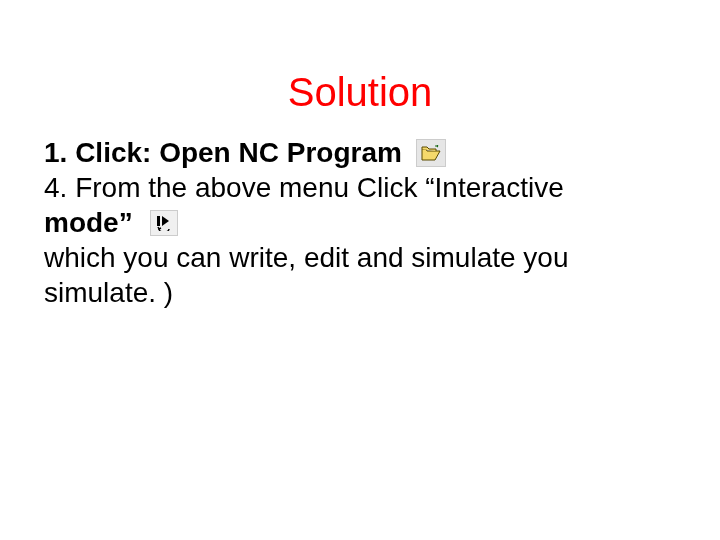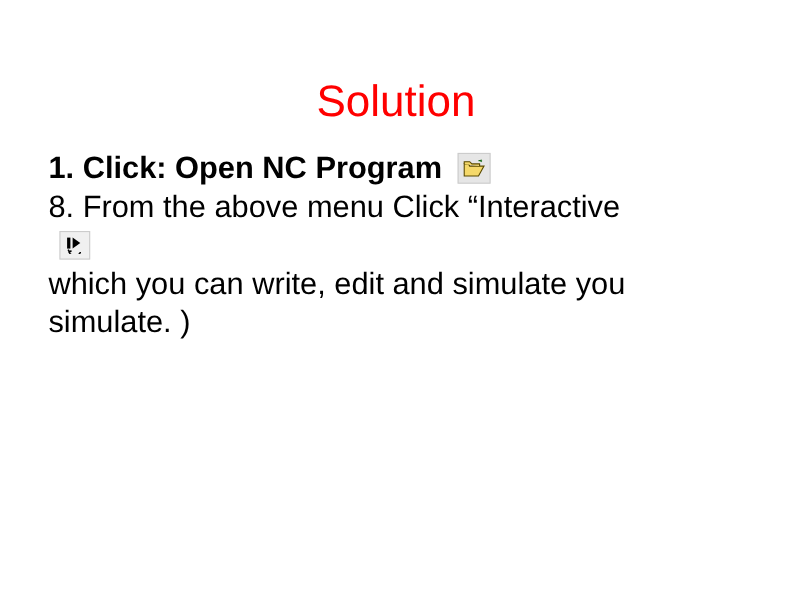--- a/index.html
+++ b/index.html
@@ -85,23 +85,24 @@
       <span class="icon-box icon-folder">
         <svg width="20" height="16" viewBox="0 0 20 16">
           <path d="M1 4 L1 15 L14 15 L19 6 L6 6 L5 4 Z" fill="#f5d96b" stroke="#5a4a00" stroke-width="1"></path>
           <path d="M1 4 L1 2 L6 2 L8 4 L15 4 L15 6" fill="#f5d96b" stroke="#5a4a00" stroke-width="1"></path>
           <path d="M14 1 L17 1 M17 1 L16 0 M17 1 L16 2" stroke="#1a6b1a" stroke-width="1.2" fill="none"></path>
         </svg>
       </span>
     </span>
 
 
-    <span class="line">8. From the above menu Click “Interactive</span>
+    <span class="line">4. From the above menu Click “Interactive</span>
 
     <span class="line nowrap">
+      <span>mode”</span>
       <span class="icon-box icon-interactive">
         <svg width="18" height="16" viewBox="0 0 18 16">
           <rect x="2" y="1" width="3" height="10" fill="#000"></rect>
           <path d="M7 1 L14 6 L7 11 Z" fill="#000"></path>
           <path d="M4 14 A5 3 0 0 0 14 14" stroke="#000" stroke-width="1.4" fill="none"></path>
           <path d="M3 12 L4 14 L6 13" stroke="#000" stroke-width="1.4" fill="none"></path>
         </svg>
       </span>
     </span>
 

